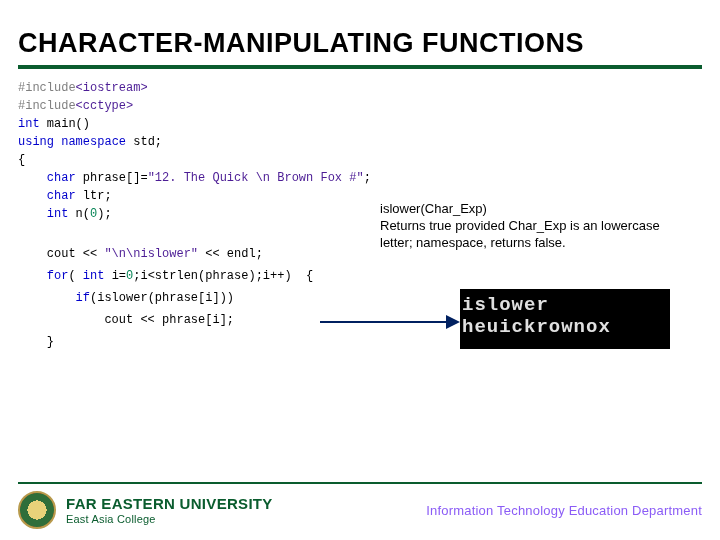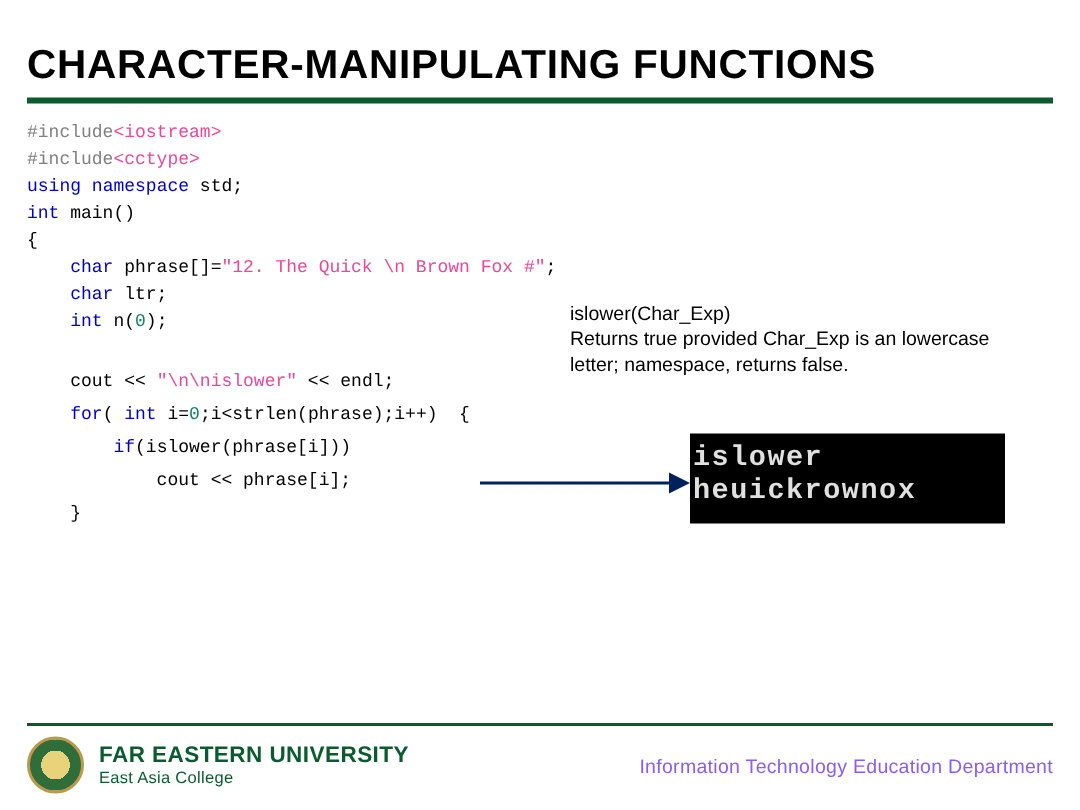--- a/index.html
+++ b/index.html
@@ -31,21 +31,21 @@
   .code {
     font-family: Consolas, "Courier New", monospace;
     font-size: 12px;
     line-height: 1.5;
     color: #333;
   }
   .code .line { white-space: pre; }
   .gray { color: #808080; }
   .blue { color: #0000cc; }
   .black { color: #000; }
-  .red  { color: #ec4899; }
+  .red  { color: #4c1d95; }
   .num  { color: #098658; }
   .blk  { margin-top: 4px; }
   .callout {
     position: absolute;
     left: 380px;
     top: 122px;
     width: 300px;
     font-size: 13px;
     font-weight: bold;
     line-height: 1.3;
@@ -144,22 +144,22 @@
 <body>
 
 <div class="slide-title">CHARACTER-MANIPULATING FUNCTIONS</div>
 <div class="title-rule"></div>
 
 <div class="content-area">
 
   <div class="code">
     <div class="line"><span class="gray">#include</span><span class="red">&lt;iostream&gt;</span></div>
     <div class="line"><span class="gray">#include</span><span class="red">&lt;cctype&gt;</span></div>
+    <div class="line"><span class="blue">int</span><span class="black"> main()</span></div>
     <div class="line"><span class="blue">using</span><span class="blue"> namespace</span><span class="black"> std;</span></div>
-    <div class="line"><span class="blue">int</span><span class="black"> main()</span></div>
     <div class="line"><span class="black">{</span></div>
     <div class="line"><span class="blue">    char</span><span class="black"> phrase[]=</span><span class="red">"12. The Quick \n Brown Fox #"</span><span class="black">;</span></div>
     <div class="line"><span class="blue">    char</span><span class="black"> ltr;</span></div>
     <div class="line"><span class="blue">    int</span><span class="black"> n(</span><span class="num">0</span><span class="black">);</span></div>
     <div class="line blk"> </div>
     <div class="line"><span class="black">    cout &lt;&lt; </span><span class="red">"\n\nislower"</span><span class="black"> &lt;&lt; endl;</span></div>
     <div class="line blk"><span class="blue">    for</span><span class="black">(</span><span class="blue"> int</span><span class="black"> i=</span><span class="num">0</span><span class="black">;i&lt;strlen(phrase);i++)  {</span></div>
     <div class="line blk"><span class="blue">        if</span><span class="black">(islower(phrase[i]))</span></div>
     <div class="line blk"><span class="black">            cout &lt;&lt; phrase[i];</span></div>
     <div class="line blk"><span class="black">    }</span></div>

